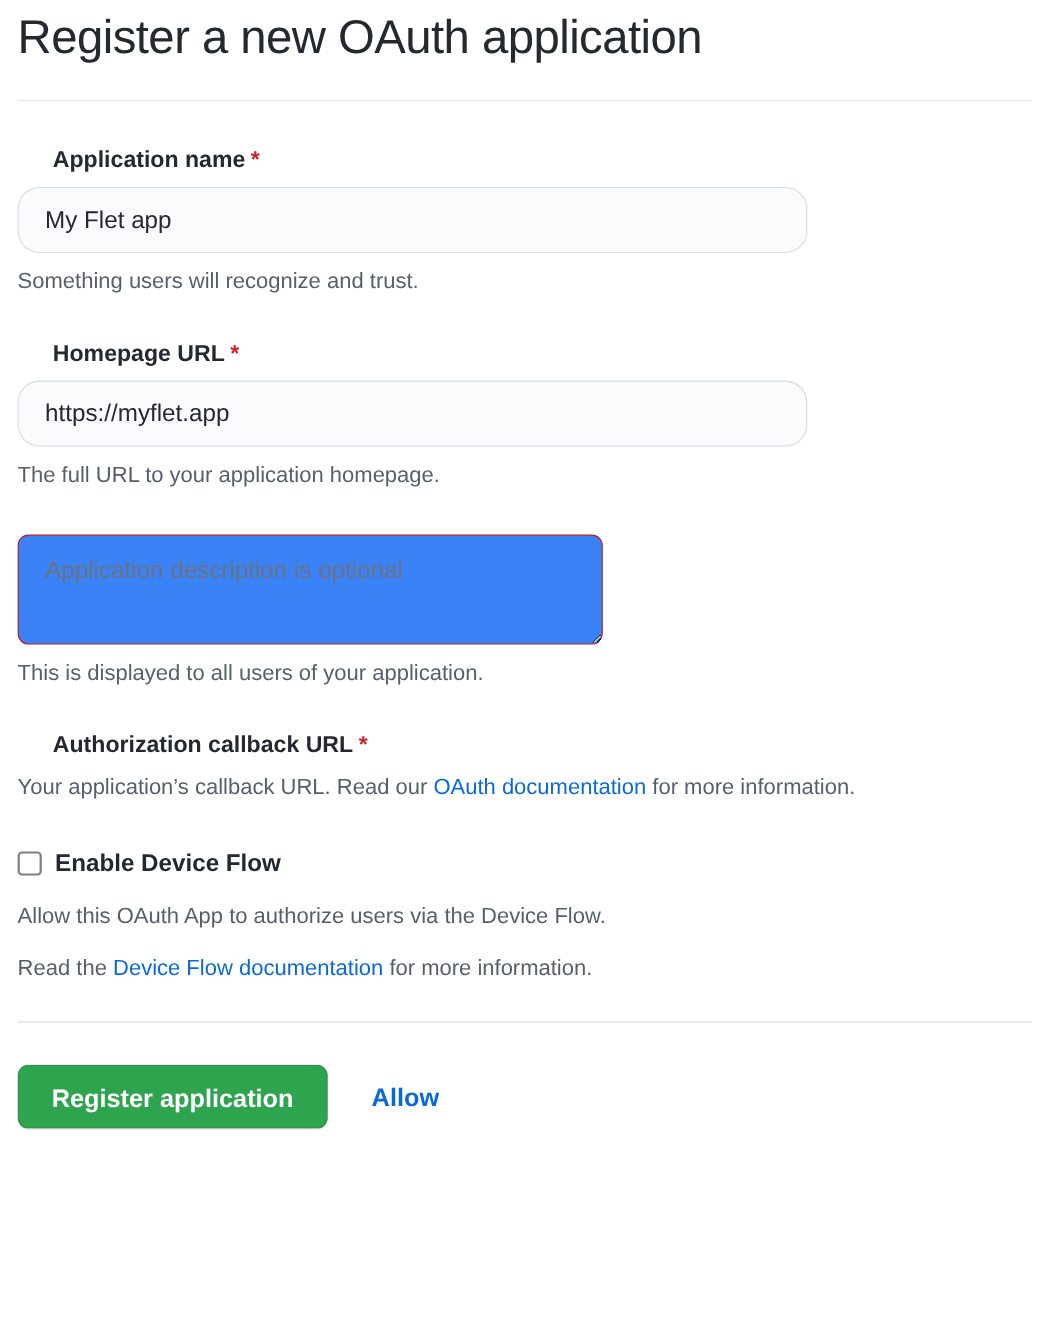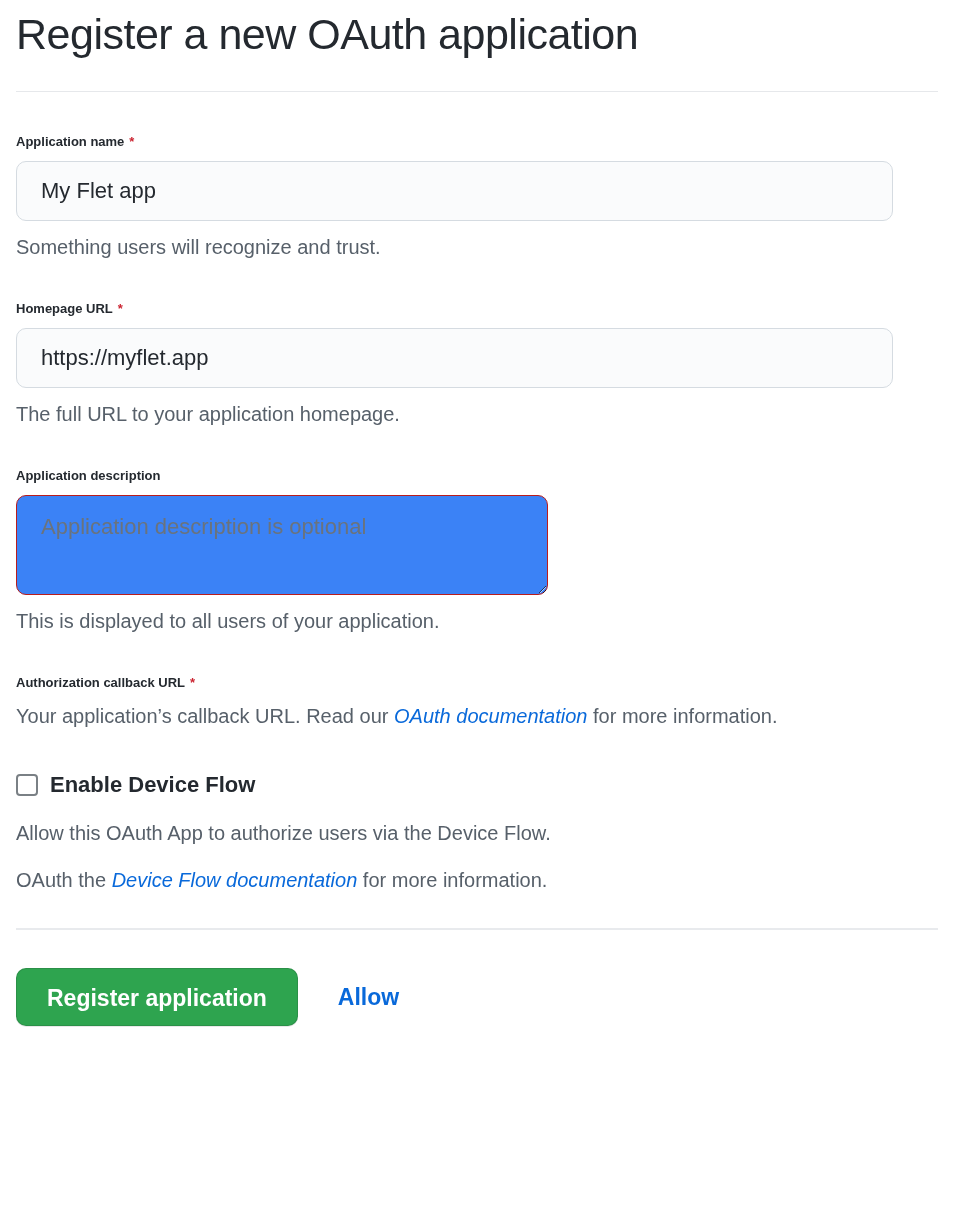--- a/index.html
+++ b/index.html
@@ -26,41 +26,42 @@
     margin: 0;
     padding: 10px 0 32px 0;
     color: #24292f;
     border-bottom: 1px solid #e6e8eb;
   }
   .form-group {
     margin-top: 42px;
   }
   .field-label {
     display: block;
-    font-size: 13px;
+    font-size: 21px;
     font-weight: 700;
     color: #24292f;
     margin-bottom: 12px;
+    margin-left: 32px;
   }
   .required-star {
     color: #cb2431;
     font-weight: 700;
     margin-left: 5px;
   }
   .text-input {
     display: block;
-    width: 877px;
+    width: 718px;
     height: 60px;
     padding: 0 24px;
     font-family: "Liberation Sans", sans-serif;
     font-size: 22px;
     color: #24292f;
     background: #fafbfc;
     border: 1px solid #d5dbe1;
-    border-radius: 10px;
+    border-radius: 20px;
     outline: none;
   }
   textarea.description-input {
     display: block;
     width: 532px;
     height: 100px;
     padding: 18px 24px;
     font-family: "Liberation Sans", sans-serif;
     font-size: 22px;
     color: #24292f;
@@ -76,21 +77,20 @@
   }
   .help-text {
     margin: 15px 0 0 0;
     font-size: 20px;
     color: #57606a;
   }
   .inline-link {
     color: #0969da;
     text-decoration: none;
     cursor: pointer;
-    font-style: italic;
   }
   .checkbox-row {
     display: flex;
     align-items: center;
     margin-top: 44px;
   }
   input.device-flow-checkbox {
     appearance: none;
     -webkit-appearance: none;
     width: 22px;
@@ -162,36 +162,35 @@
         <p class="help-text">Something users will recognize and trust.</p>
       </div>
 
       <div class="form-group">
         <label class="field-label"><span>Homepage URL</span><span class="required-star">*</span></label>
         <input type="text" class="text-input" value="https://myflet.app" style="">
         <p class="help-text">The full URL to your application homepage.</p>
       </div>
 
       <div class="form-group">
-        <label class="field-label"><span>Application description</span></label>
         <textarea class="description-input" placeholder="Application description is optional" style=""></textarea>
         <p class="help-text">This is displayed to all users of your application.</p>
       </div>
 
       <div class="form-group">
         <label class="field-label"><span>Authorization callback URL</span><span class="required-star">*</span></label>
         <p class="help-text"><span>Your application’s callback URL. Read our </span><a class="inline-link">OAuth documentation</a><span> for more information.</span></p>
       </div>
 
       <div class="checkbox-row">
         <input type="checkbox" class="device-flow-checkbox" style="">
         <label class="checkbox-label">Enable Device Flow</label>
       </div>
       <p class="para">Allow this OAuth App to authorize users via the Device Flow.</p>
-      <p class="para"><span>OAuth the </span><a class="inline-link">Device Flow documentation</a><span> for more information.</span></p>
+      <p class="para"><span>Read the </span><a class="inline-link">Device Flow documentation</a><span> for more information.</span></p>
 
       <hr class="divider">
 
       <div class="actions-row">
         <button type="button" class="register-button">Register application</button>
         <a class="cancel-link">Allow</a>
       </div>
 
     </form>
   </div>

